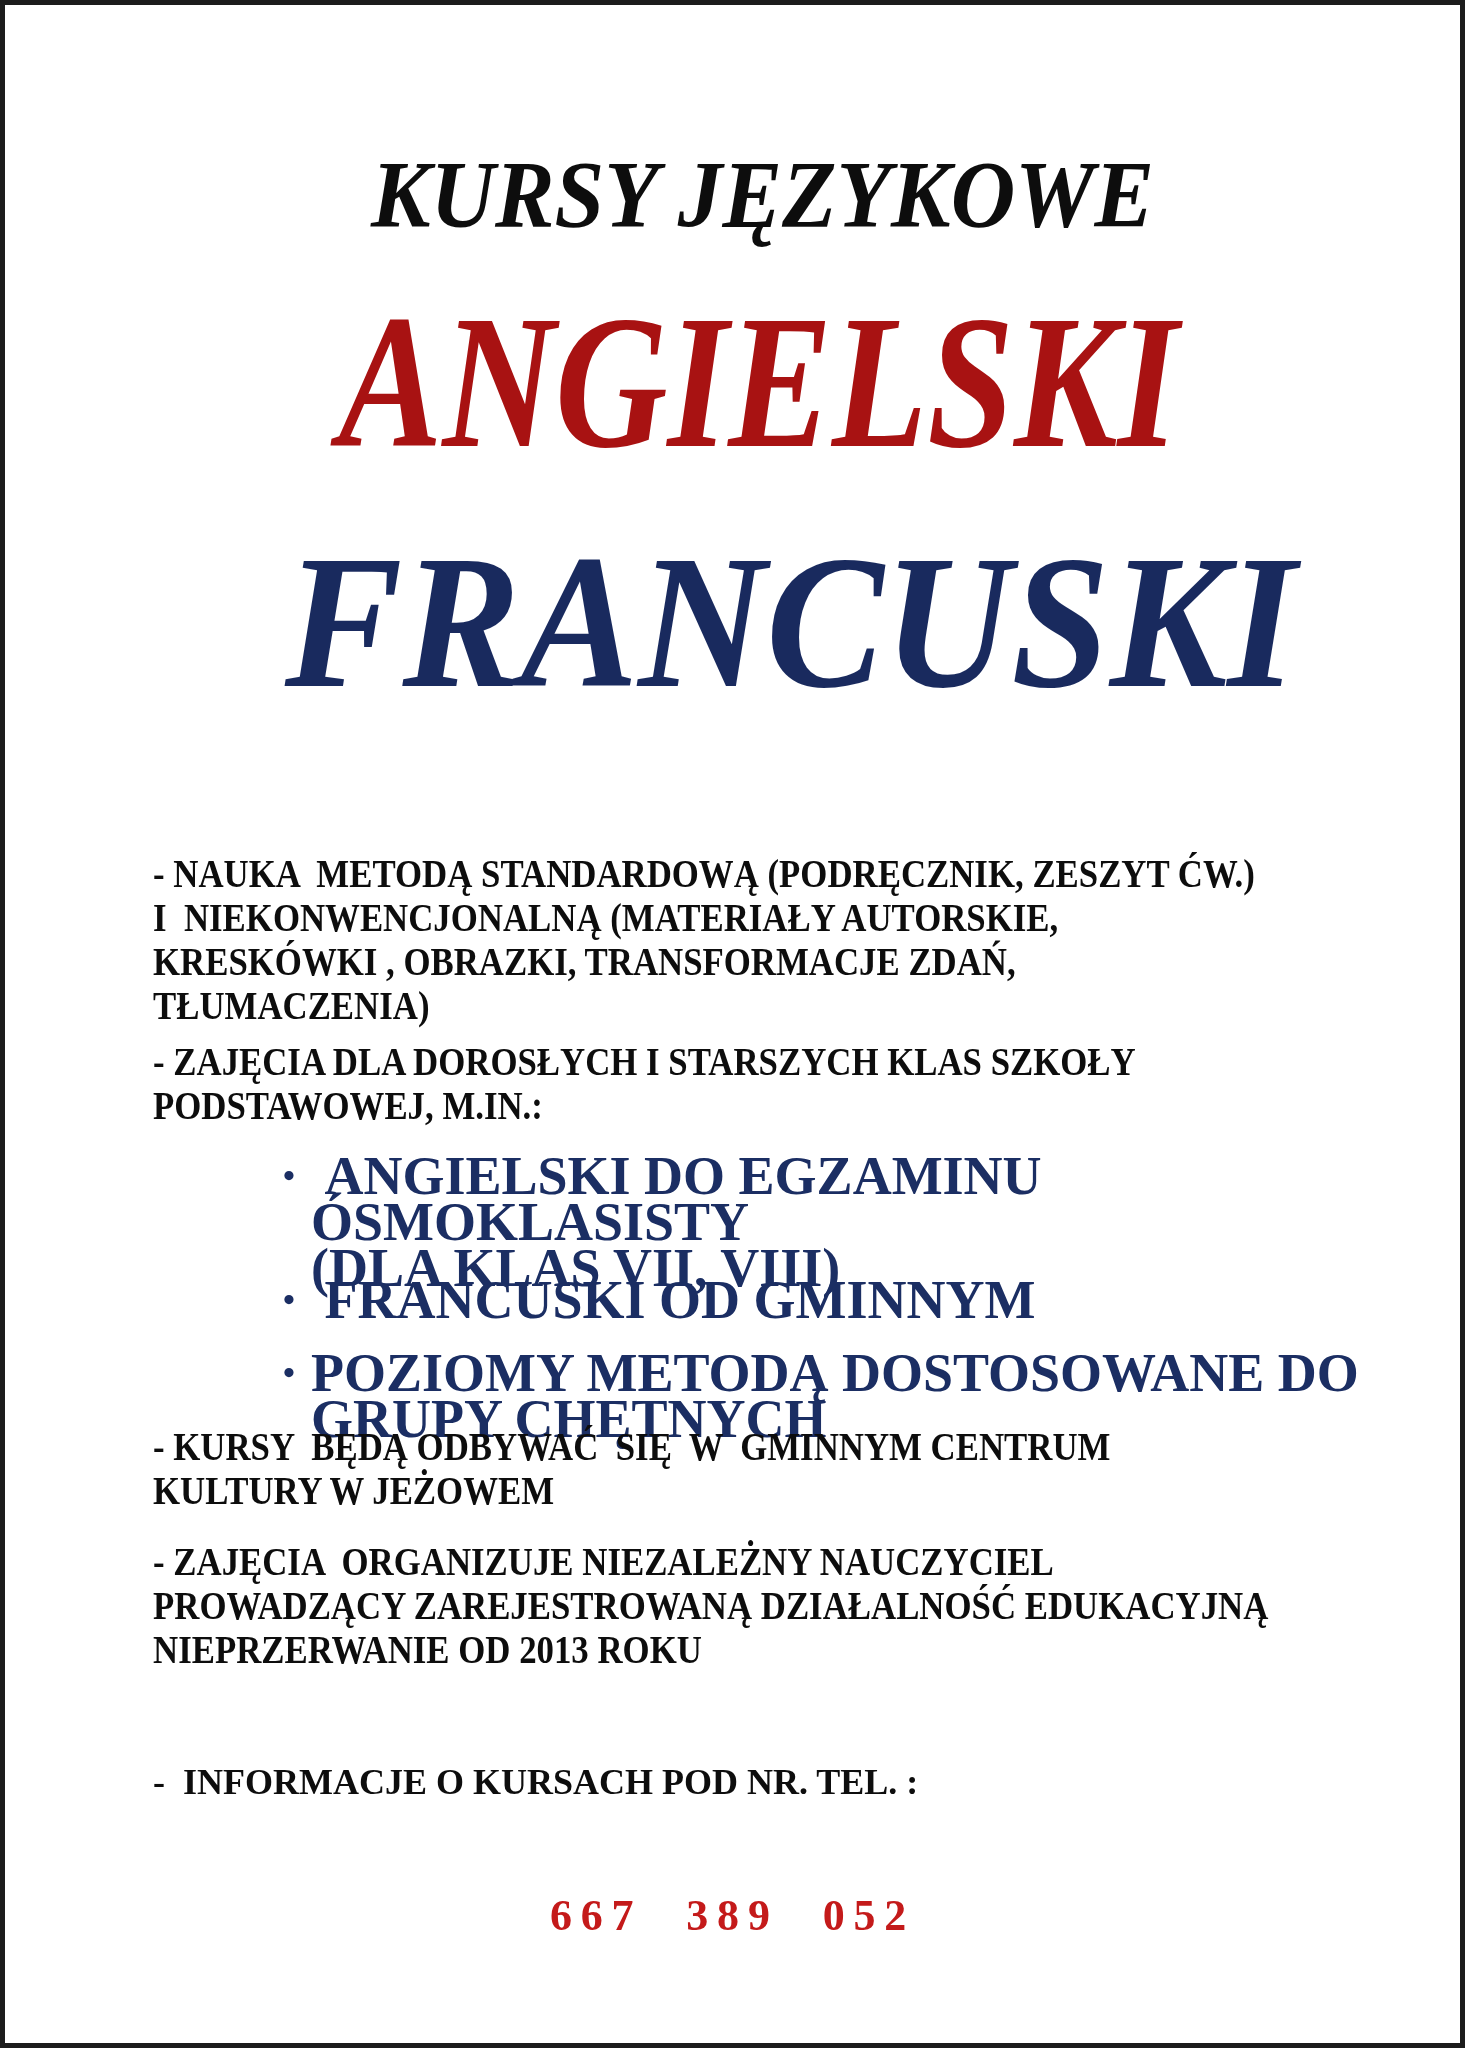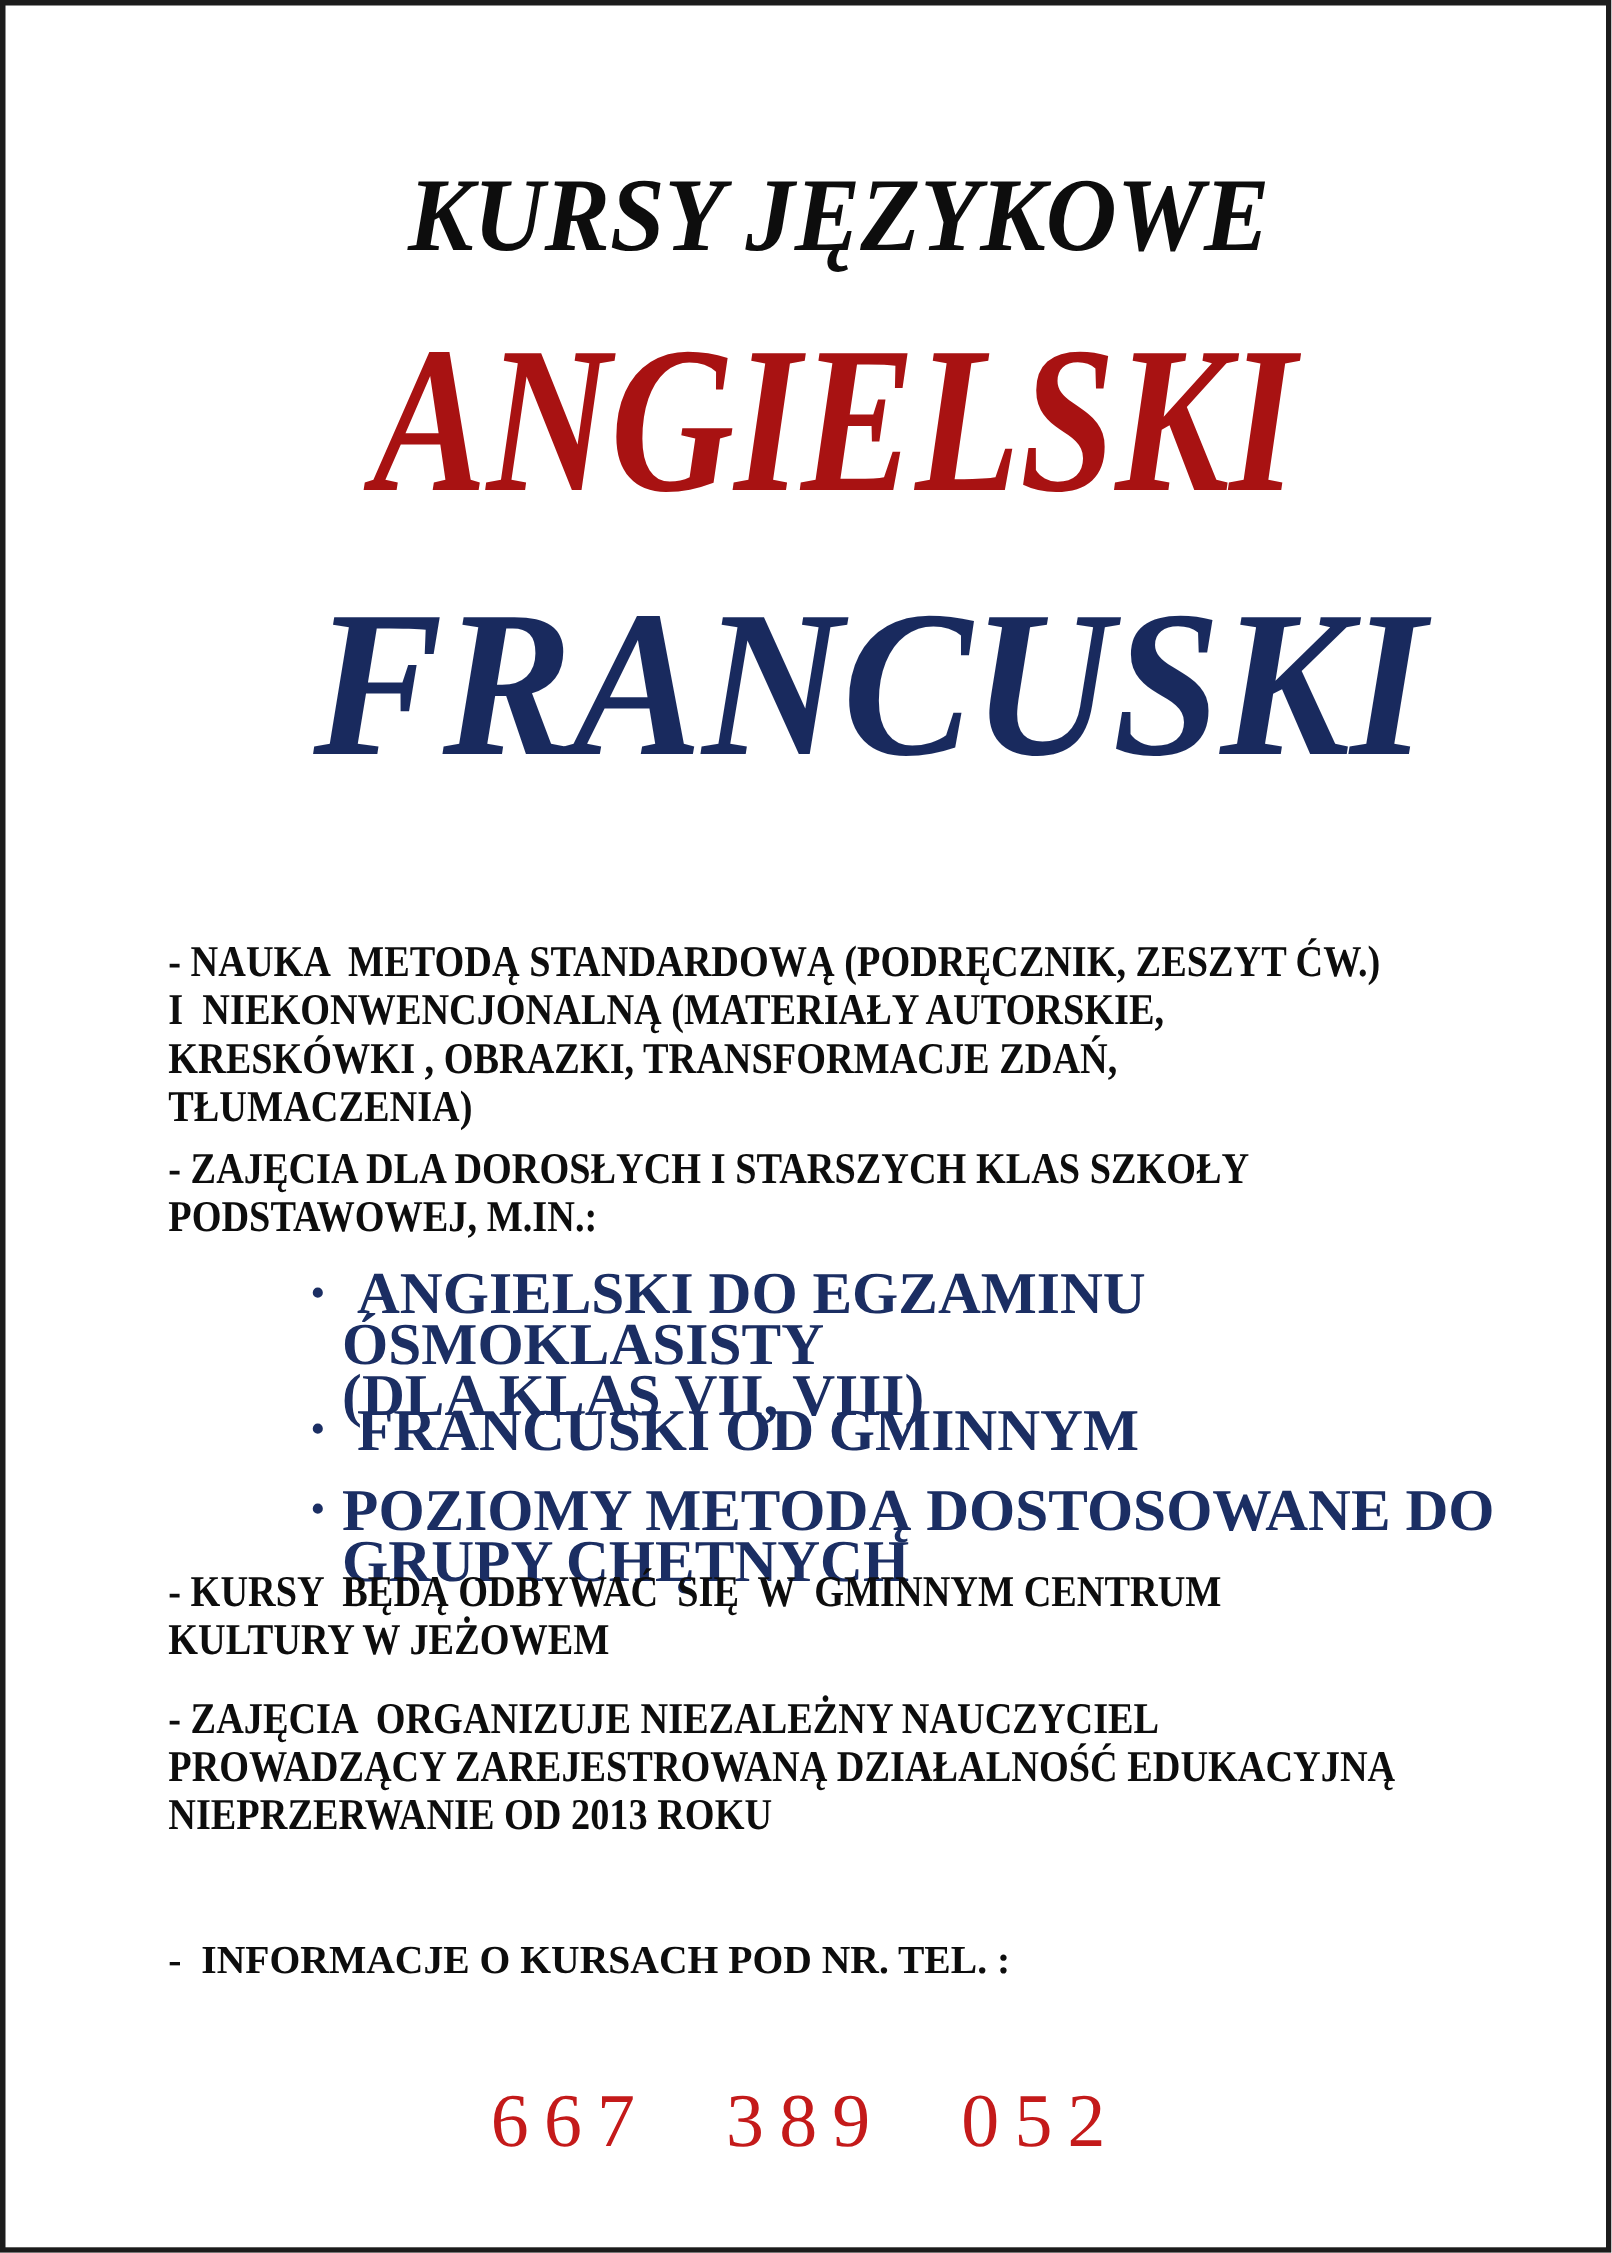--- a/index.html
+++ b/index.html
@@ -80,22 +80,22 @@
   .contact-label{
     left:148px;width:1300px;
     font-size:36px;line-height:44px;
     font-weight:bold;
     color:var(--text-black);
     white-space:pre-wrap;margin:0;
   }
   .phone{
     left:0;top:1889px;width:100%;
     text-align:center;
-    font-size:69px;line-height:1;
-    font-weight:normal;
+    font-size:44px;line-height:1;
+    font-weight:bold;
     color:var(--phone-red);
     letter-spacing:0.20em;
     word-spacing:0.55em;
     white-space:nowrap;
   }
 </style>
 </head>
 <body>
 
 <div class="poster">

